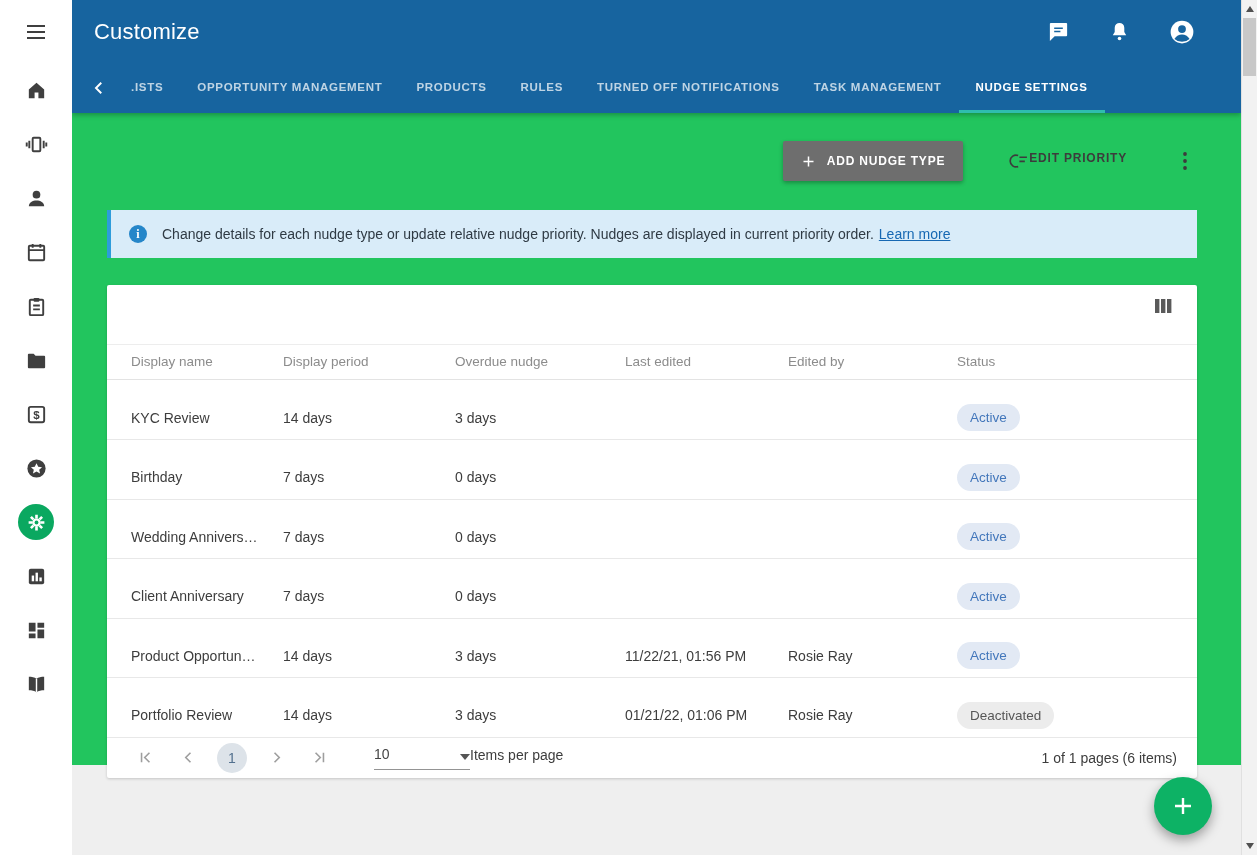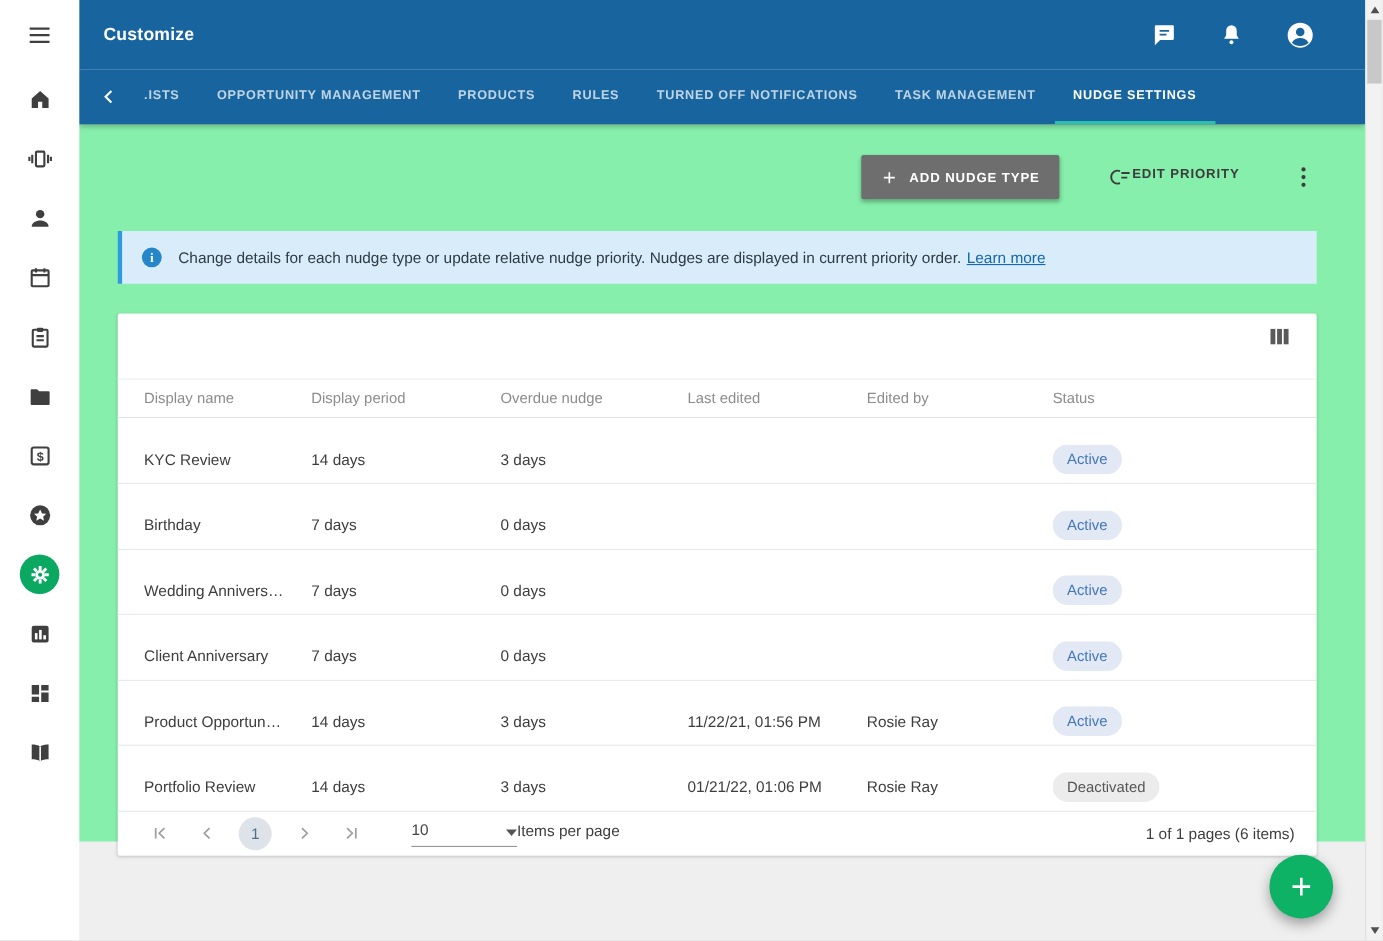--- a/index.html
+++ b/index.html
@@ -13,36 +13,36 @@
   .hamburger { width:24px; height:24px; color:#3f3f3f; margin-bottom:19px; cursor:pointer; }
   .sb-item { width:72px; height:54px; display:flex; align-items:center; justify-content:center; color:#3f3f3f; cursor:pointer; }
   .sb-item svg { width:23px; height:23px; }
   .sb-active-circle { width:36px; height:36px; border-radius:50%; background:#0aa860; color:#fff;
                       display:flex; align-items:center; justify-content:center; }
   .sb-active-circle svg { width:21px; height:21px; }
 
   
   .topbar { position:absolute; left:72px; top:0; width:1169px; height:63px; background:#17649f;
             display:flex; align-items:center; padding:0 46px 0 22px; z-index:4; }
-  .page-title { color:#ffffff; font-size:16px; font-weight:700; letter-spacing:.2px; }
+  .page-title { color:#ffffff; font-size:22px; font-weight:400; letter-spacing:.2px; }
   .topbar-icons { margin-left:auto; display:flex; align-items:center; gap:38px; }
   .topbar-icons .tb-icon { width:23px; height:23px; color:#fff; cursor:pointer; }
   .topbar-icons .tb-icon.avatar { width:26px; height:26px; }
 
   
   .tabbar { position:absolute; left:72px; top:63px; width:1169px; height:50px; background:#17649f;
             display:flex; align-items:stretch; padding-left:12px; box-shadow:0 2px 5px rgba(0,0,0,.28); z-index:3; }
   .back-btn { width:30px; display:flex; align-items:center; justify-content:center; color:#fff; cursor:pointer; }
   .back-btn svg { width:18px; height:18px; }
   .tab { display:flex; align-items:center; padding:0 17px; color:rgba(255,255,255,.72); font-size:11.5px;
          font-weight:700; letter-spacing:.7px; border-bottom:3px solid transparent; cursor:pointer; white-space:nowrap; }
   .tab.active { color:#ffffff; border-bottom-color:#2fbdae; }
 
   
-  .content { position:absolute; left:72px; top:113px; width:1169px; height:652px; background:#86efac; }
+  .content { position:absolute; left:72px; top:113px; width:1169px; height:652px; background:#22c55e; }
 
   .toolbar { position:absolute; top:28px; right:44px; display:flex; align-items:center; gap:40px; }
   .add-btn { background:#6e6e6e; color:#fff; border:none; border-radius:2px; height:40px; padding:0 18px;
              font-family:inherit; font-size:12px; font-weight:700; letter-spacing:.8px; display:flex; align-items:center;
              gap:11px; box-shadow:0 2px 4px rgba(0,0,0,.3); cursor:pointer; }
   .add-btn svg { width:15px; height:15px; }
   .edit-priority-btn { display:flex; gap:0; color:#3c3c3c; font-size:12px; font-weight:700;
                        letter-spacing:.8px; background:none; border:none; font-family:inherit; cursor:pointer; }
   .edit-priority-btn svg { width:20px; height:20px; }
   .kebab-btn { width:24px; height:24px; display:flex; align-items:center; justify-content:center; cursor:pointer; color:#3c3c3c; }

